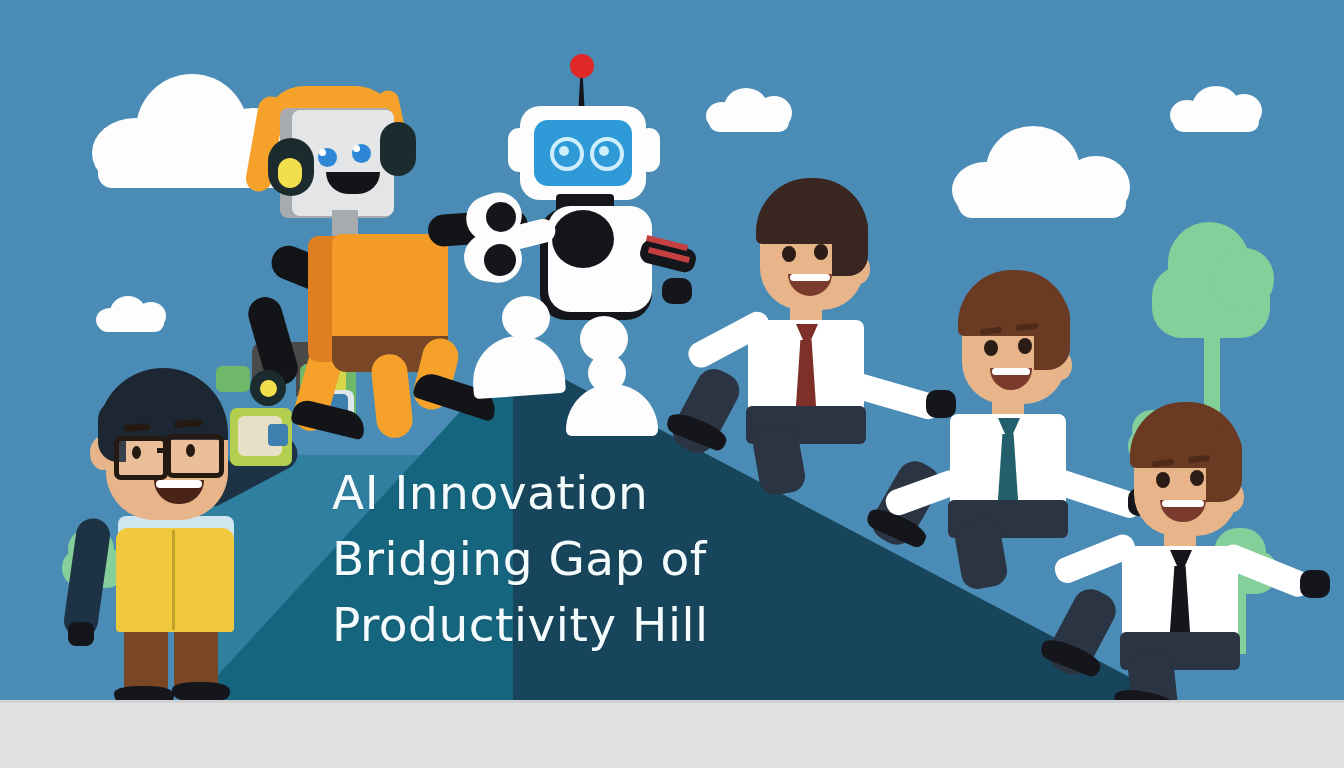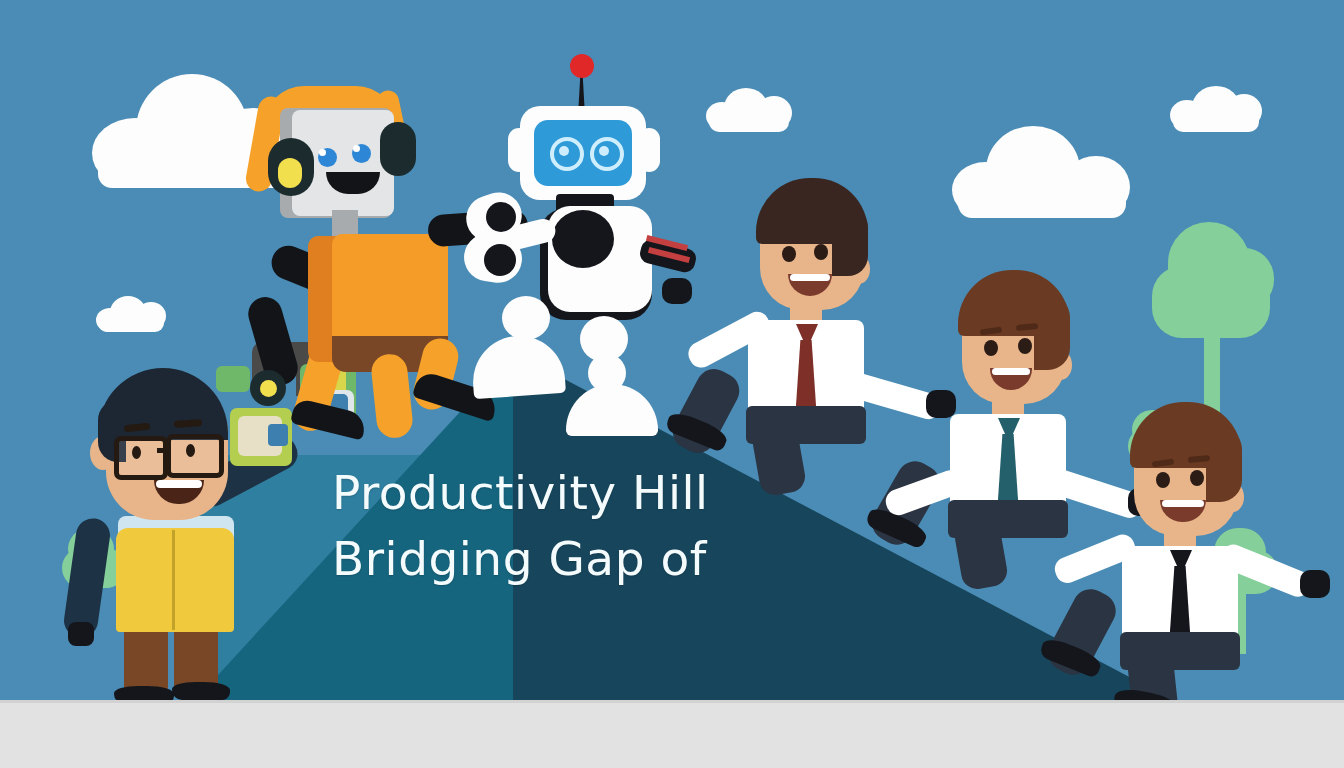--- a/index.html
+++ b/index.html
@@ -359,20 +359,21 @@
     <div class="abs" style="left:118px;top:142px;width:22px;height:20px;background:#14161c;clip-path:polygon(0 0,100% 0,60% 100%,40% 100%);"></div>
     <div class="abs" style="left:118px;top:158px;width:20px;height:76px;background:#14161c;clip-path:polygon(22% 0,78% 0,100% 86%,50% 100%,0 86%);"></div>
     <div class="abs pants" style="left:68px;top:224px;width:120px;height:38px;border-radius:6px;"></div>
     <div class="abs pants" style="left:78px;top:244px;width:46px;height:72px;border-radius:16px;transform:rotate(-6deg);"></div>
     <div class="abs shoe" style="left:62px;top:284px;width:62px;height:22px;transform:rotate(10deg);"></div>
     <div class="abs arm" style="left:170px;top:132px;width:94px;height:26px;transform:rotate(22deg);transform-origin:left center;"></div>
     <div class="abs glove" style="left:248px;top:162px;width:30px;height:28px;border-radius:10px;"></div>
   </div>
 
   <div class="abs" id="title">
+    <div>AI Innovation</div>
+    <div>Bridging Gap of</div>
     <div>Productivity Hill</div>
-    <div>Bridging Gap of</div>
   </div>
 
   <div class="abs" id="ground"></div>
   <div class="abs" id="ground-edge"></div>
 
 </div>
 
 </body></html>

